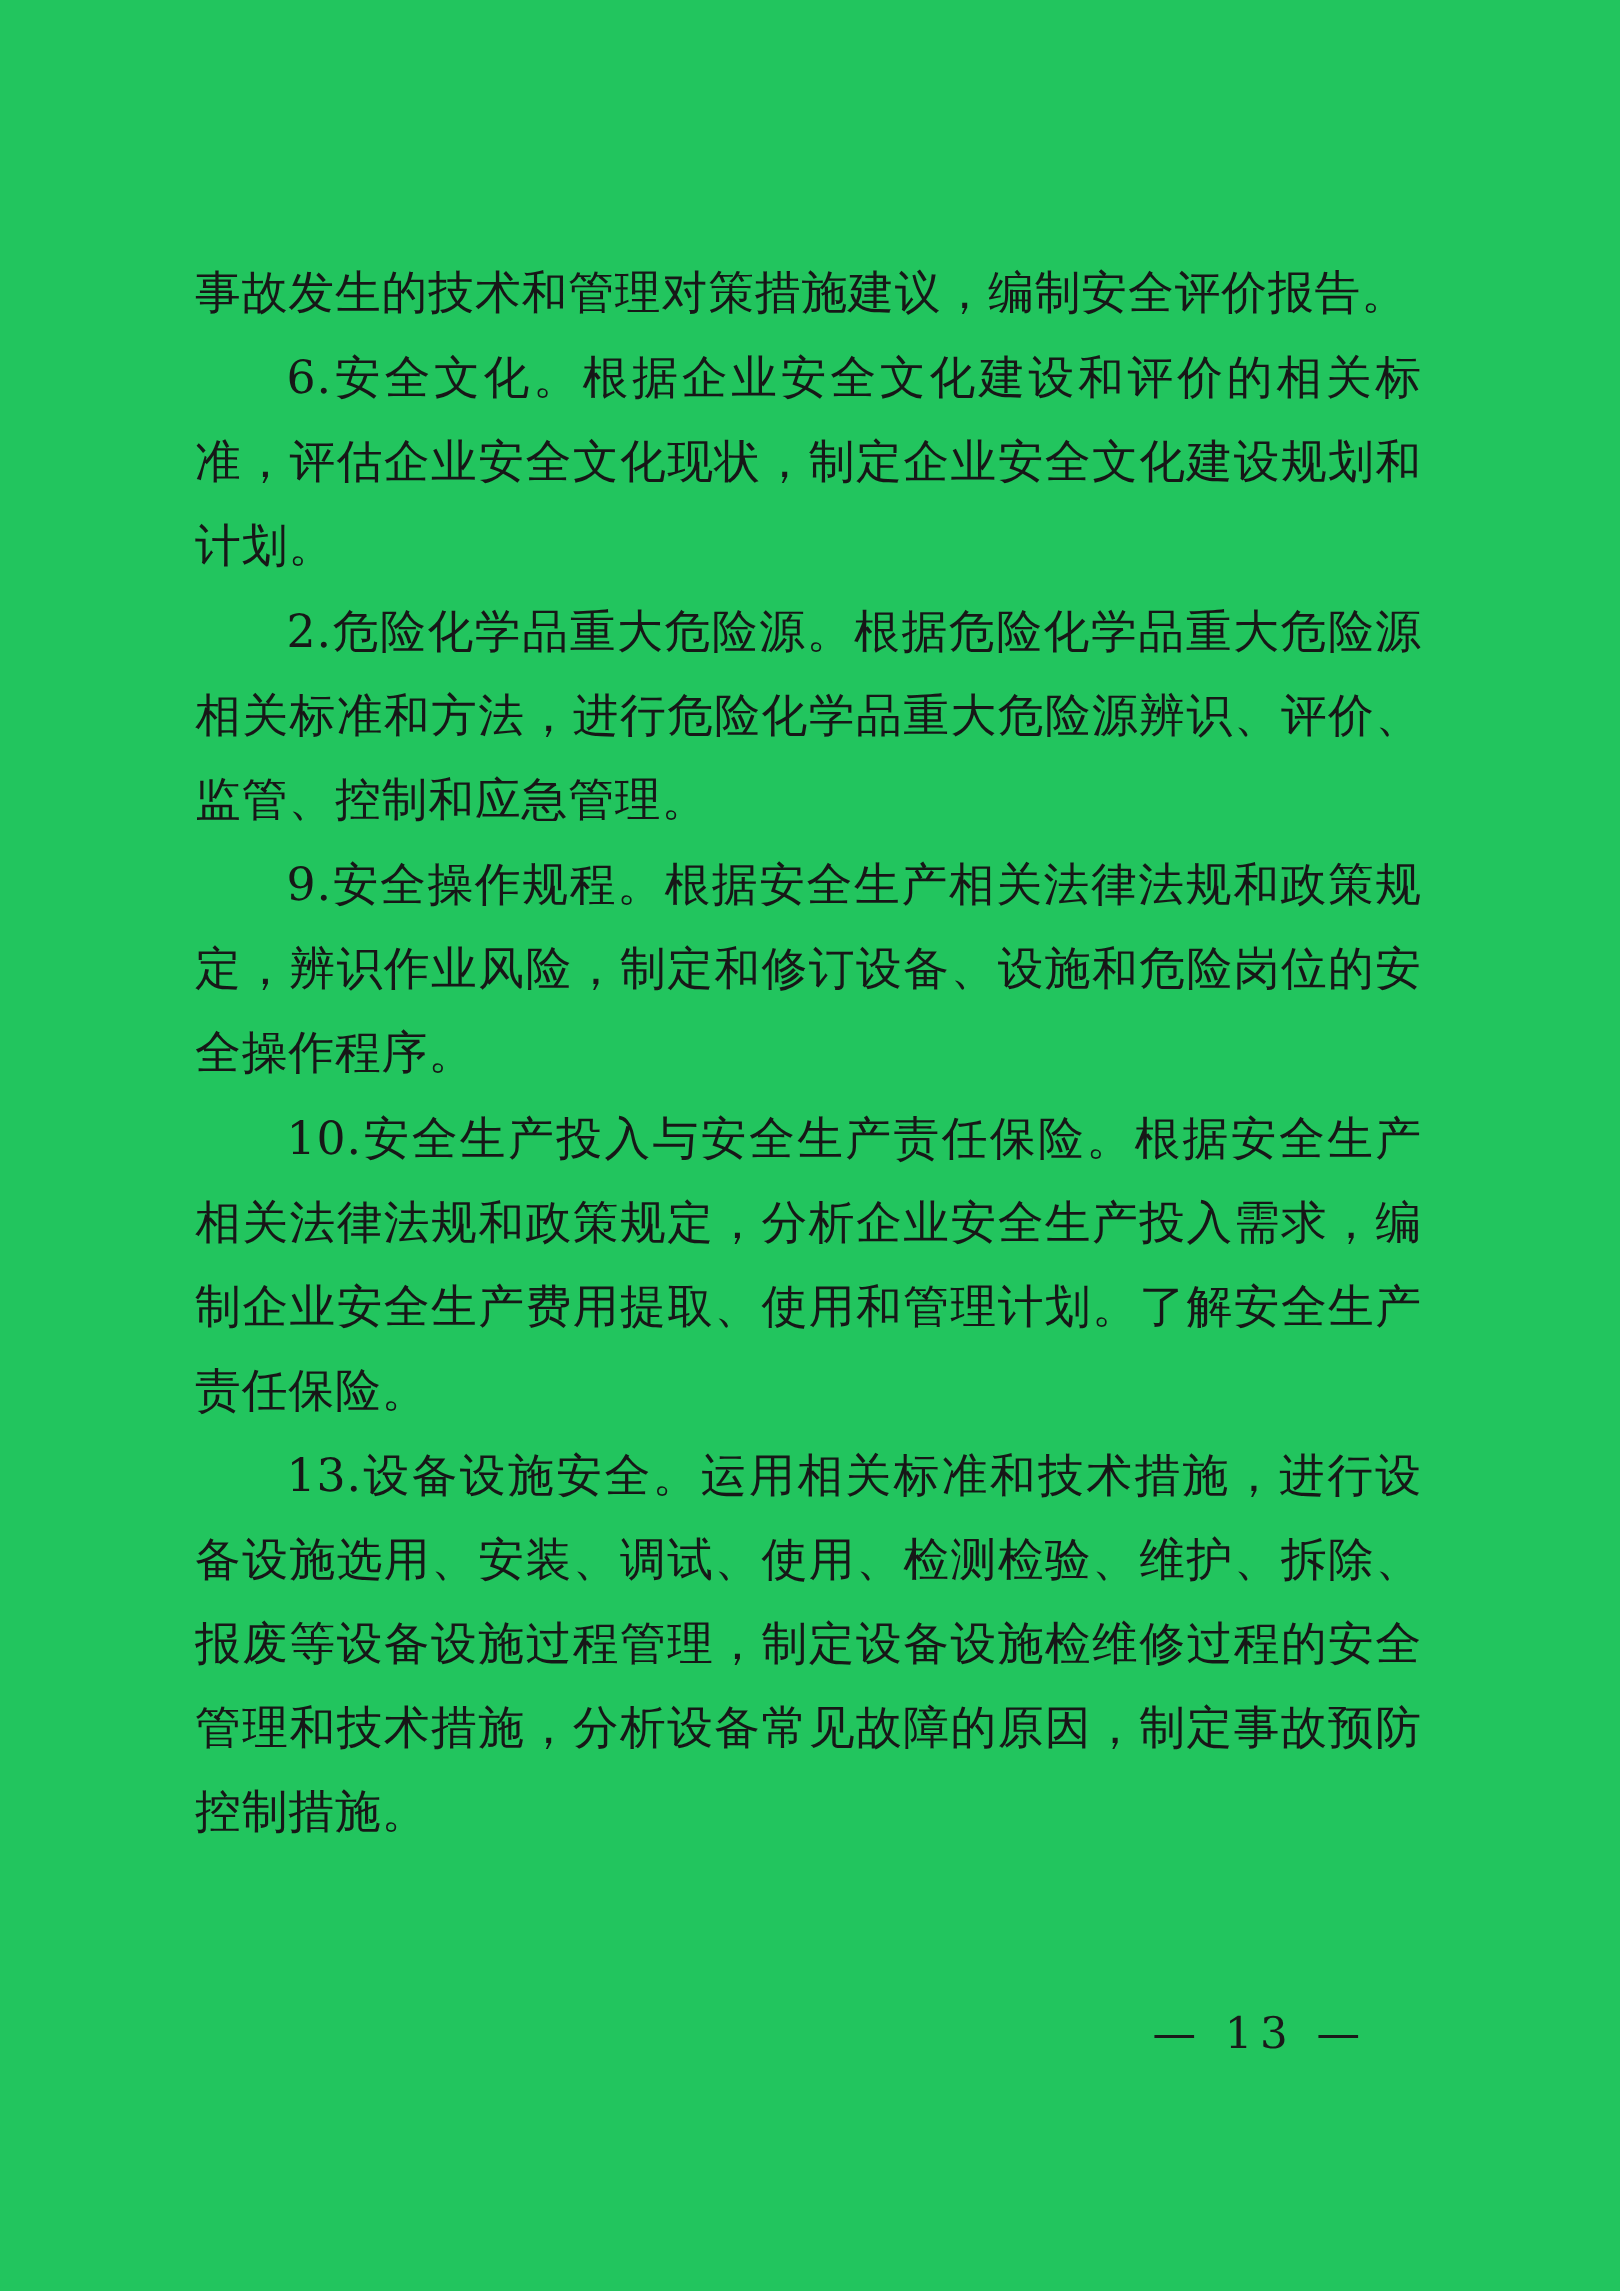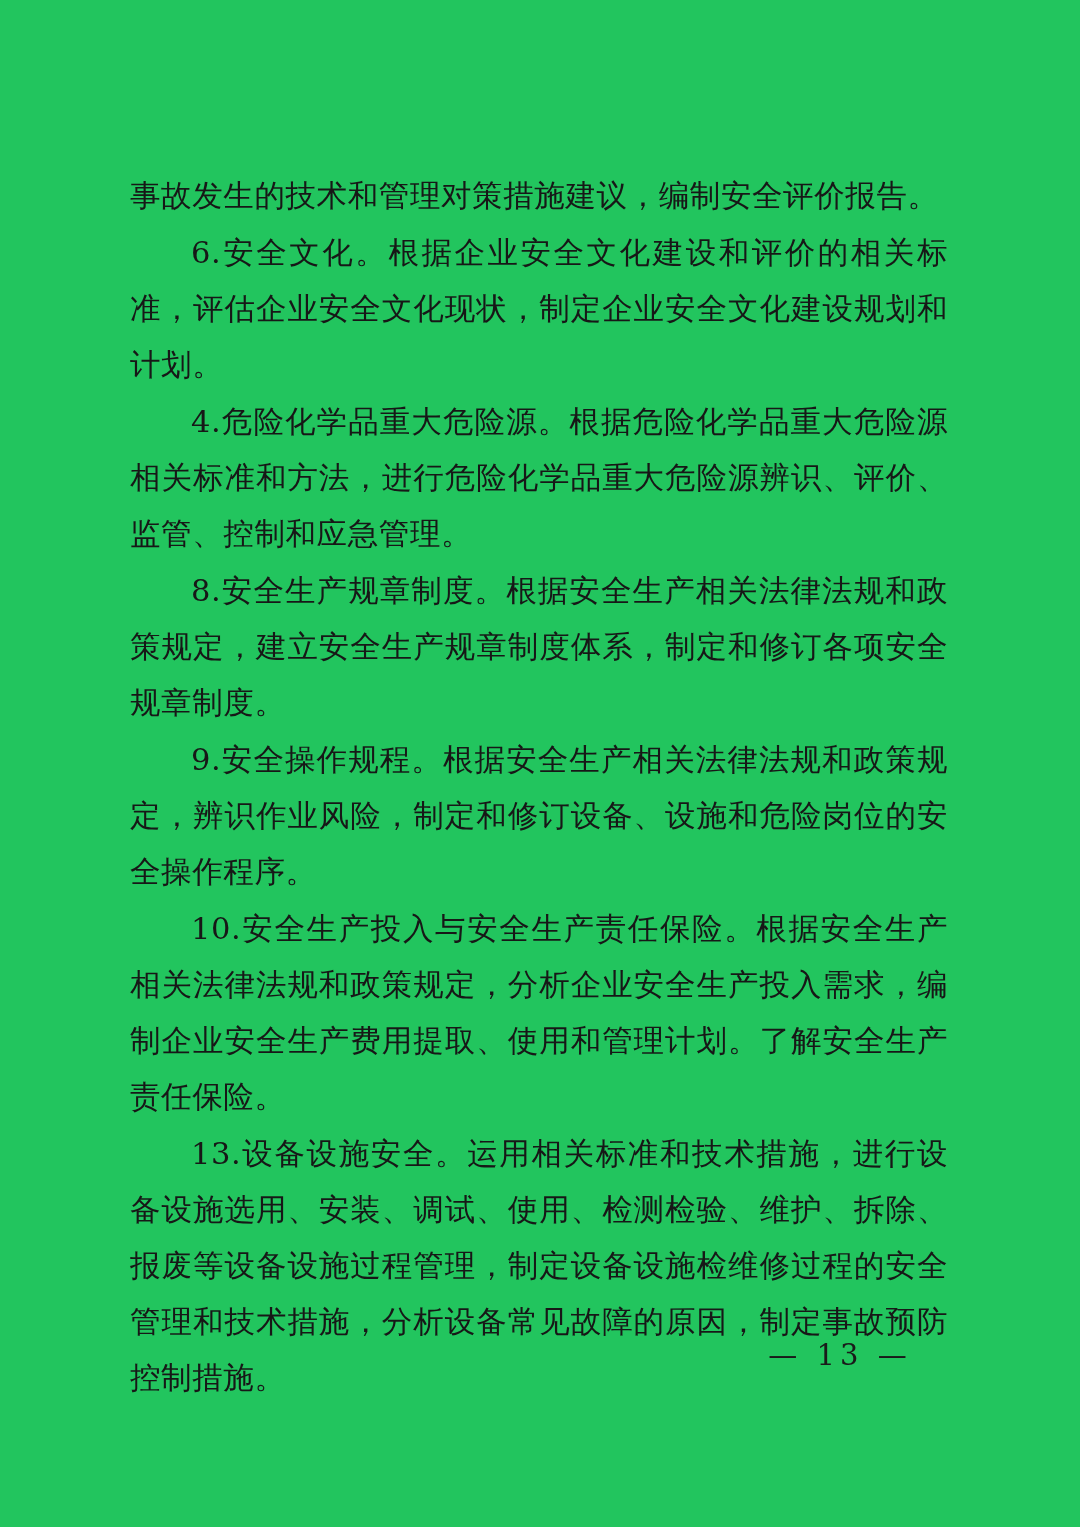--- a/index.html
+++ b/index.html
@@ -53,22 +53,21 @@
     font-family: "DejaVu Serif", "Liberation Serif", serif;
   }
 </style>
 </head>
 <body>
 
 <div class="page">
   <div class="content">
     <p class="para">事故发生的技术和管理对策措施建议，编制安全评价报告。</p>
     <p class="para indent">6.安全文化。根据企业安全文化建设和评价的相关标准，评估企业安全文化现状，制定企业安全文化建设规划和计划。</p>
-    <p class="para indent">4.危险化学品重大危险源。根据危险化学品重大危险源相关标准和方法，进行危险化学品重大危险源辨识、评价、监管、控制和应急管理。</p>
-    <p class="para indent">8.安全生产规章制度。根据安全生产相关法律法规和政策规定，建立安全生产规章制度体系，制定和修订各项安全规章制度。</p>
+    <p class="para indent">2.危险化学品重大危险源。根据危险化学品重大危险源相关标准和方法，进行危险化学品重大危险源辨识、评价、监管、控制和应急管理。</p>
     <p class="para indent">9.安全操作规程。根据安全生产相关法律法规和政策规定，辨识作业风险，制定和修订设备、设施和危险岗位的安全操作程序。</p>
     <p class="para indent">10.安全生产投入与安全生产责任保险。根据安全生产相关法律法规和政策规定，分析企业安全生产投入需求，编制企业安全生产费用提取、使用和管理计划。了解安全生产责任保险。</p>
     <p class="para indent">13.设备设施安全。运用相关标准和技术措施，进行设备设施选用、安装、调试、使用、检测检验、维护、拆除、报废等设备设施过程管理，制定设备设施检维修过程的安全管理和技术措施，分析设备常见故障的原因，制定事故预防控制措施。</p>
   </div>
   <div class="footer">
     <span class="pagenum">— 13 —</span>
   </div>
 </div>
 
 </body></html>

